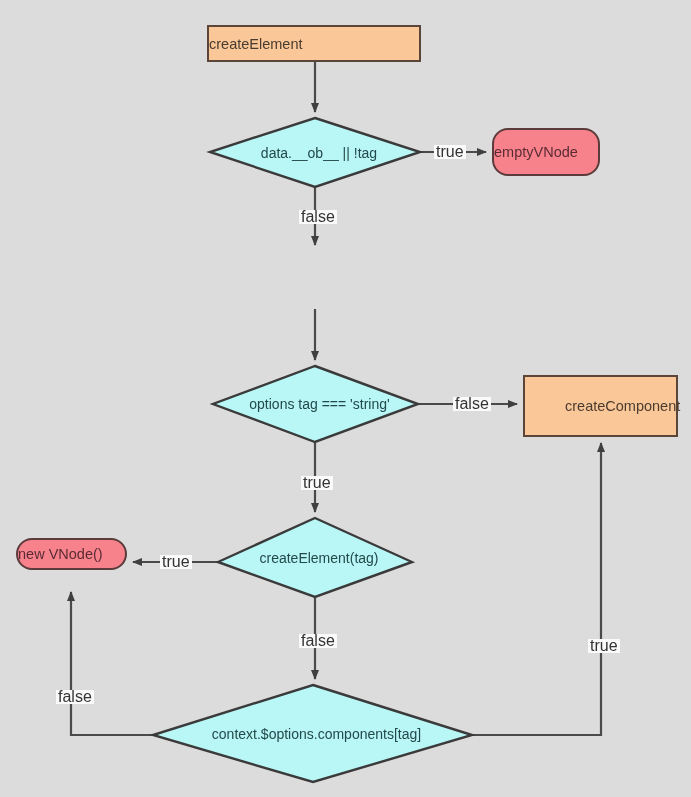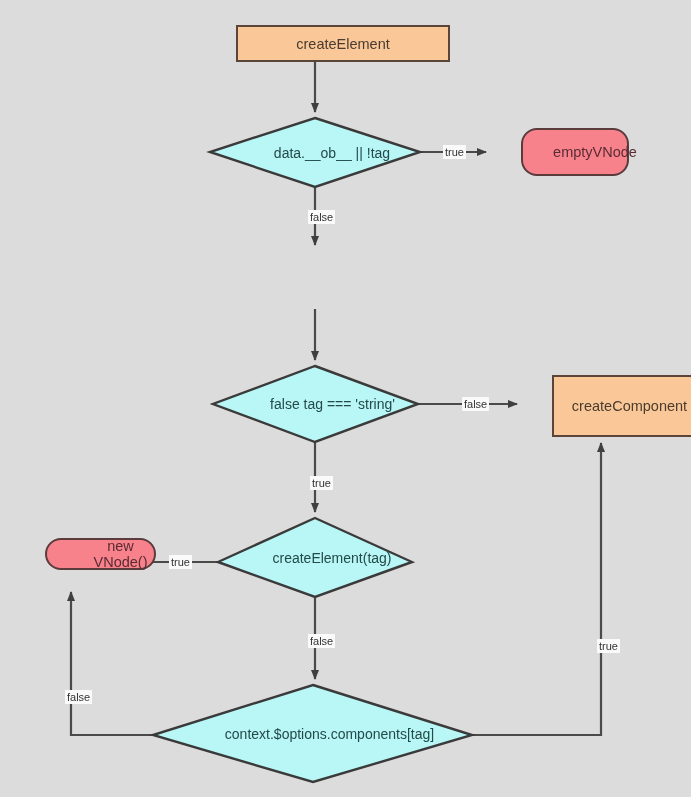--- a/index.html
+++ b/index.html
@@ -5,47 +5,45 @@
   html,body{margin:0;padding:0;}
   body{
     width:691px;height:797px;
     background:#dcdcdc;
     font-family:"Liberation Sans", sans-serif;
     overflow:hidden;
   }
   #canvas{position:relative;width:691px;height:797px;background:#dcdcdc;}
   #edges{position:absolute;left:0;top:0;width:691px;height:797px;}
 
-  .node{position:absolute;box-sizing:border-box;display:flex;align-items:center;justify-content:center;text-align:center;margin-left:29px;}
+  .node{position:absolute;box-sizing:border-box;display:flex;align-items:center;justify-content:flex-start;text-align:center;}
 
   .rect{
     background:#fac898;
     border:2px solid #5b4538;
     color:#4a3b2e;
     font-size:14.5px;
   }
   .stadium{
     background:#f8828c;
     border:2px solid #5b3b3b;
     border-radius:16px;
     color:#5a2b33;
     font-size:14.5px;
-    padding-left:40px;
   }
   .diamond-wrap{position:absolute;}
   .diamond-label{
-    position:absolute;left:17px;top:0;width:100%;height:100%;
+    position:absolute;left:4px;top:0;width:100%;height:100%;
     display:flex;align-items:center;justify-content:center;
     color:#234a4a;font-size:14px;white-space:nowrap;pointer-events:none;
   }
   .edge-label{
     position:absolute;background:#fafafa;color:#333;
-    font-size:11px;line-height:14px;padding:0 2px;
+    font-size:16px;line-height:14px;padding:0 2px;
     white-space:nowrap;
-    margin-left:9px;
   }
 </style>
 </head>
 <body>
 
 <div id="canvas">
 
   <svg id="edges" viewBox="0 0 691 797" xmlns="http://www.w3.org/2000/svg">
     <defs>
       <marker id="ah" markerWidth="10" markerHeight="8" refX="9" refY="4" orient="auto" markerUnits="userSpaceOnUse">
@@ -81,38 +79,38 @@
       <polygon points="315,518 412,562 315,597 218,562"></polygon>
       <polygon points="313,685 472,735 313,782 153,735"></polygon>
     </g>
   </svg>
 
   <div class="node rect" style="left:207px;top:25px;width:214px;height:37px;">
     <span>createElement</span>
   </div>
 
 
-  <div class="node rect" style="left:523px;top:375px;width:155px;height:62px;">
+  <div class="node rect" style="left:523px;top:375px;width:155px;height:62px;padding-left:40px;">
     <span>createComponent</span>
   </div>
 
   <div class="node stadium" style="left:492px;top:128px;width:108px;height:48px;">
     <span>emptyVNode</span>
   </div>
 
   <div class="node stadium" style="left:16px;top:538px;width:111px;height:32px;">
     <span>new VNode()</span>
   </div>
 
   <div class="diamond-wrap" style="left:210px;top:118px;width:210px;height:69px;">
     <span class="diamond-label">data.__ob__ || !tag</span>
   </div>
 
   <div class="diamond-wrap" style="left:213px;top:366px;width:205px;height:76px;">
-    <span class="diamond-label">false tag === 'string'</span>
+    <span class="diamond-label">options tag === 'string'</span>
   </div>
 
   <div class="diamond-wrap" style="left:218px;top:518px;width:194px;height:79px;">
     <span class="diamond-label">createElement(tag)</span>
   </div>
 
   <div class="diamond-wrap" style="left:153px;top:685px;width:319px;height:97px;text-decoration:underline;">
     <span class="diamond-label">context.$options.components[tag]</span>
   </div>
 

